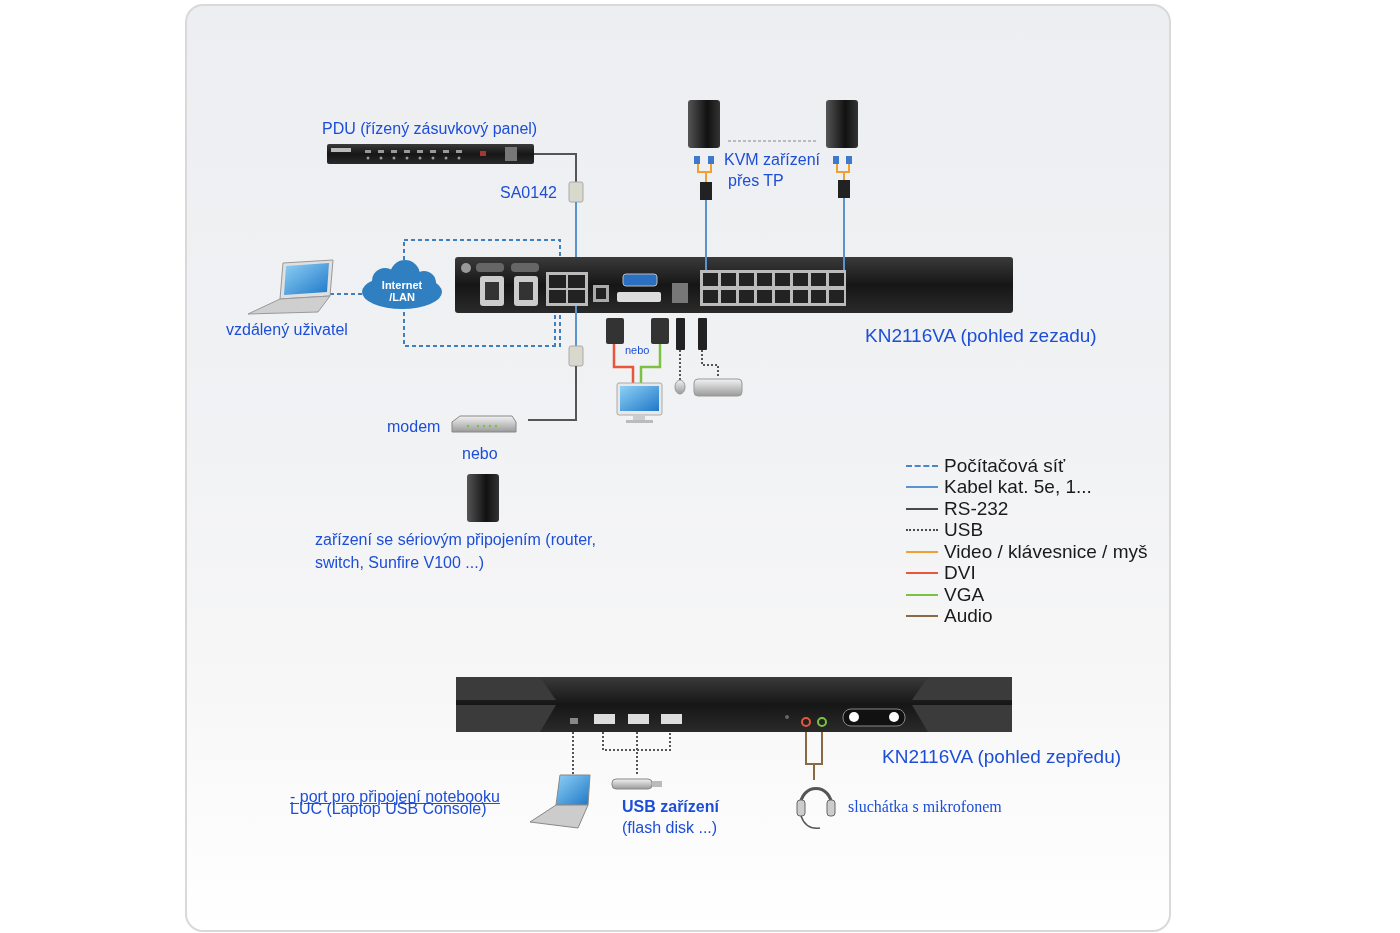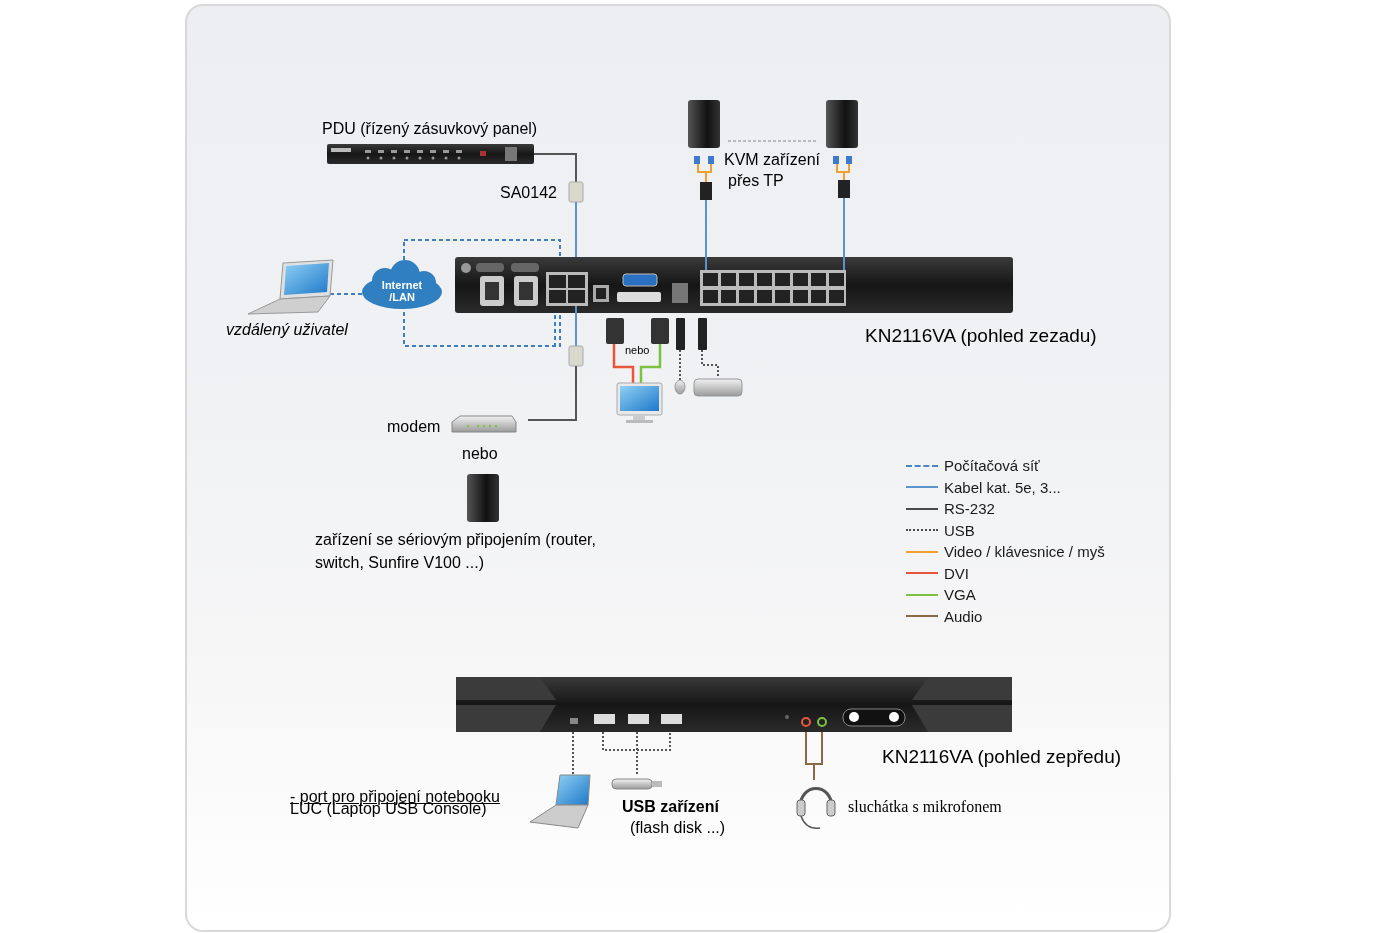--- a/index.html
+++ b/index.html
@@ -1,25 +1,25 @@
 <!DOCTYPE html>
 <html><head>
 <meta charset="utf-8">
 <style>
   html, body { margin:0; padding:0; background:#ffffff; }
   body { width:1400px; height:933px; position:relative; overflow:hidden;
          font-family:"Liberation Sans", sans-serif; color:#1a1a1a; }
   .panel { position:absolute; left:185px; top:4px; width:982px; height:924px;
            border:2px solid #d9d9d9; border-radius:18px;
            background:linear-gradient(180deg,#eceef1 0%,#f1f2f4 45%,#f6f6f7 70%,#ffffff 100%); }
-  .lbl { position:absolute; font-size:16px; white-space:nowrap; color:#000000; }
+  .lbl { position:absolute; font-size:16px; white-space:nowrap; color:#1d4ed8; }
   .lbl.big { font-size:19px; }
   svg.wires { position:absolute; left:0; top:0; width:1400px; height:933px; }
   .legend { position:absolute; left:906px; top:455px; }
-  .legend-row { display:flex; align-items:center; height:21.5px; font-size:15px; }
+  .legend-row { display:flex; align-items:center; height:21.5px; font-size:19px; }
   .legend-swatch { width:32px; height:0; margin-right:6px; border-top-width:2px; }
 </style>
 </head>
 <body>
 
 <div class="panel"></div>
 
 <svg class="wires" viewBox="0 0 1400 933">
   <defs>
     <linearGradient id="rackG" x1="0" y1="0" x2="0" y2="1">
@@ -229,42 +229,42 @@
     <rect x="797" y="800" width="8" height="16" rx="3" fill="#ccc" stroke="#666"></rect>
     <rect x="827" y="800" width="8" height="16" rx="3" fill="#ccc" stroke="#666"></rect>
     <path d="M801 816 Q806 830 820 828" stroke="#555" stroke-width="1.5" fill="none"></path>
   </g>
 </svg>
 
 <div class="lbl" style="left:322px;top:120px;">PDU (řízený zásuvkový panel)</div>
 <div class="lbl" style="left:500px;top:184px;">SA0142</div>
 <div class="lbl" style="left:724px;top:151px;">KVM zařízení</div>
 <div class="lbl" style="left:728px;top:172px;">přes TP</div>
-<div class="lbl" style="left:226px;top:321px;font-style:italic;">vzdálený uživatel</div>
+<div class="lbl" style="left:226px;top:321px;">vzdálený uživatel</div>
 <div class="lbl big" style="left:865px;top:325px;">KN2116VA (pohled zezadu)</div>
 <div class="lbl" style="left:625px;top:344px;font-size:11px;">nebo</div>
 <div class="lbl" style="left:387px;top:418px;">modem</div>
 <div class="lbl" style="left:462px;top:445px;">nebo</div>
 <div class="lbl" style="left:315px;top:531px;">zařízení se sériovým připojením (router,</div>
 <div class="lbl" style="left:315px;top:554px;">switch, Sunfire V100 ...)</div>
 <div class="lbl big" style="left:882px;top:746px;">KN2116VA (pohled zepředu)</div>
 <div class="lbl" style="left:290px;top:800px;">LUC (Laptop USB Console)</div>
 <div class="lbl" style="left:290px;top:788px;text-decoration:underline;">- port pro připojení notebooku</div>
 <div class="lbl" style="left:622px;top:798px;font-weight:bold;">USB zařízení</div>
-<div class="lbl" style="left:622px;top:819px;margin-left:8px;">(flash disk ...)</div>
+<div class="lbl" style="left:622px;top:819px;">(flash disk ...)</div>
 <div class="lbl" style="left:848px;top:798px;font-family:Liberation Serif, serif;">sluchátka s mikrofonem</div>
 
 <div class="legend" id="legend">
     <div class="legend-row">
       <span class="legend-swatch" style="border-top-style: dashed; border-top-color: rgb(74, 134, 197);"></span>
       <span>Počítačová síť</span>
     </div>
     <div class="legend-row">
       <span class="legend-swatch" style="border-top-style: solid; border-top-color: rgb(91, 147, 204);"></span>
-      <span>Kabel kat. 5e, 3...</span>
+      <span>Kabel kat. 5e, 1...</span>
     </div>
     <div class="legend-row">
       <span class="legend-swatch" style="border-top-style: solid; border-top-color: rgb(74, 74, 74);"></span>
       <span>RS-232</span>
     </div>
     <div class="legend-row">
       <span class="legend-swatch" style="border-top-style: dotted; border-top-color: rgb(74, 74, 74);"></span>
       <span>USB</span>
     </div>
     <div class="legend-row">

